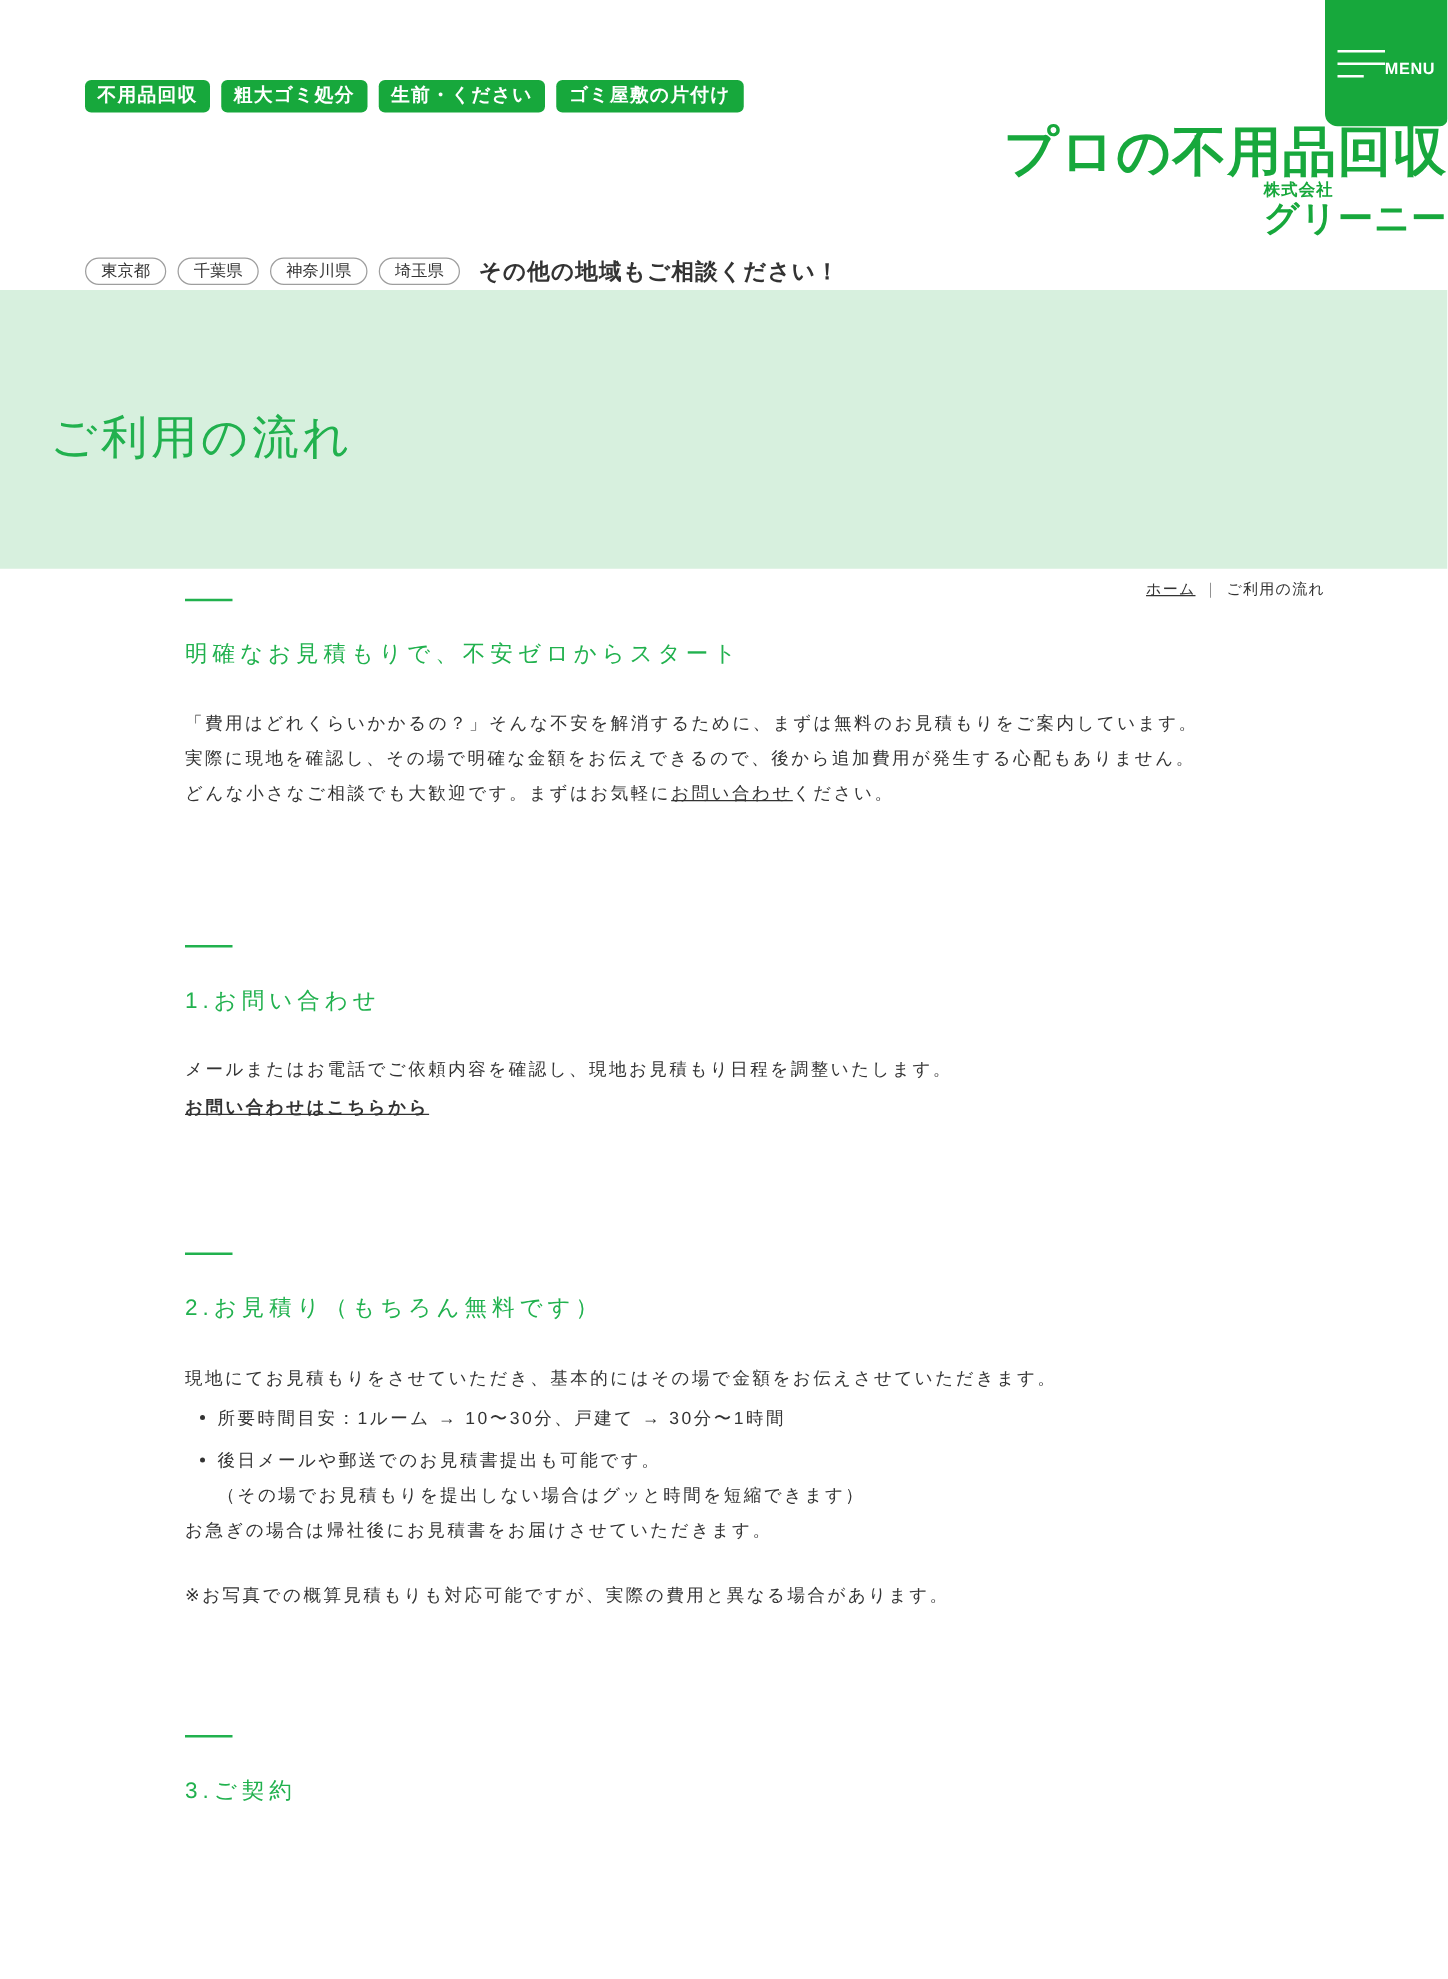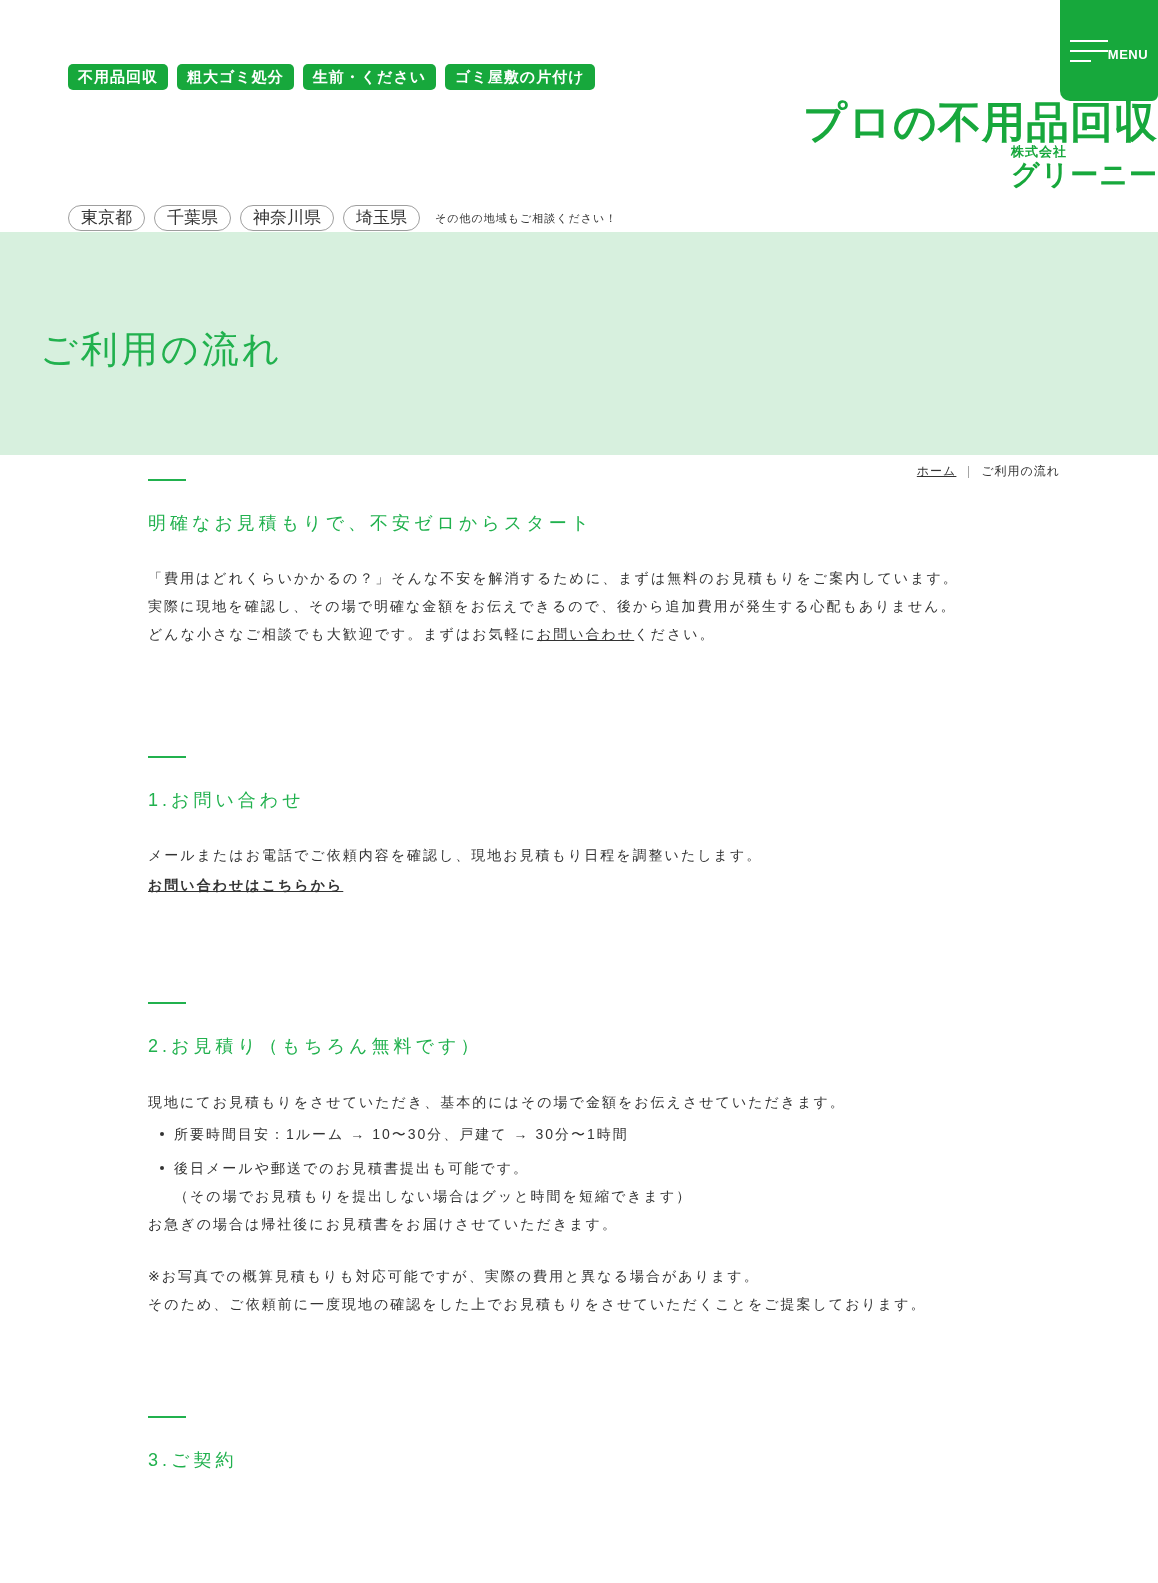--- a/index.html
+++ b/index.html
@@ -23,24 +23,24 @@
   .logo-main {
     color:#17a83c; font-weight:900; font-size:43px; line-height:1;
     letter-spacing:1px;
   }
   .company { margin-left:14px; margin-bottom:3px; color:#17a83c; }
   .company-prefix { font-size:13px; font-weight:bold; line-height:1.2; letter-spacing:1px; }
   .company-name { font-size:28px; font-weight:bold; line-height:1.1; letter-spacing:1px; }
 
   .region-row { display:flex; align-items:center; gap:9px; margin-top:12px; }
   .region-pill {
-    border:1px solid #9e9e9e; border-radius:999px; font-size:17px; color:#333;
+    border:1px solid #9e9e9e; border-radius:999px; font-size:13px; color:#333;
     padding:3px 12px 4px; line-height:1; background:#fff;
   }
-  .region-note { font-size:11px; font-weight:normal; margin-left:6px; letter-spacing:1px; }
+  .region-note { font-size:18px; font-weight:bold; margin-left:6px; letter-spacing:1px; }
 
   
   .menu-button {
     position:absolute; top:0; right:0; width:98px; height:101px;
     background:#17a83c; border-radius:0 0 6px 10px; cursor:pointer;
     display:flex; flex-direction:row; align-items:center; justify-content:center;
   }
   .hamburger { width:38px; }
   .hamburger .bar { display:block; height:2px; background:#ffffff; margin-bottom:8px; width:38px; }
   .hamburger .bar.short { width:21px; margin-bottom:0; }
@@ -171,21 +171,20 @@
       <li>
         <span>後日メールや郵送でのお見積書提出も可能です。</span>
         <span class="li-sub">（その場でお見積もりを提出しない場合はグッと時間を短縮できます）</span>
       </li>
     </ul>
     <div class="body-text after-list">
       <span class="line">お急ぎの場合は帰社後にお見積書をお届けさせていただきます。</span>
     </div>
     <div class="body-text note-block">
       <span class="line">※お写真での概算見積もりも対応可能ですが、実際の費用と異なる場合があります。</span>
-      <span class="line">そのため、ご依頼前に一度現地の確認をした上でお見積もりをさせていただくことをご提案しております。</span>
     </div>
   </section>
 
   <section class="sec gap-step3">
     <div class="section-line"></div>
     <h2 class="sec-heading">3.ご契約</h2>
   </section>
 
 </main>
 

